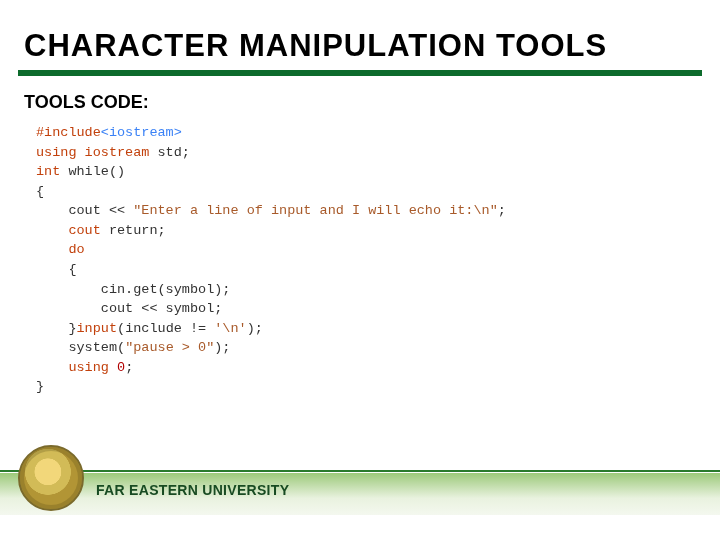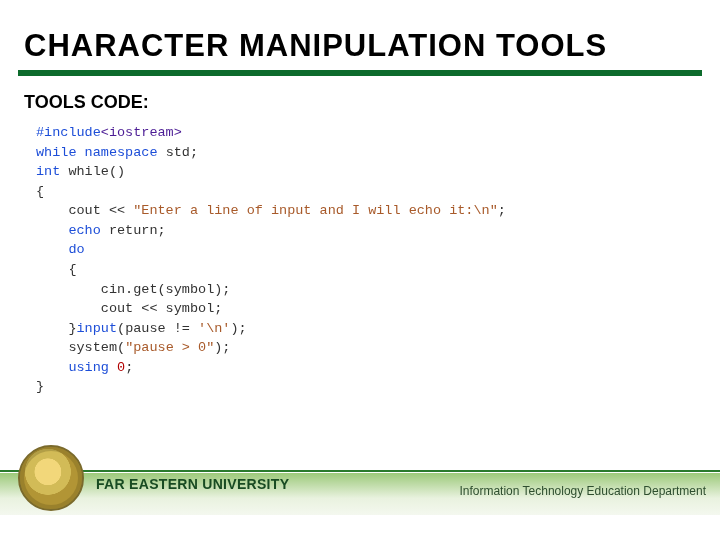--- a/index.html
+++ b/index.html
@@ -38,23 +38,23 @@
     margin: 0 0 10px 6px;
   }
   .code {
     font-family: Consolas, "Courier New", monospace;
     font-size: 13.5px;
     line-height: 1.45;
     color: #333;
     padding-left: 18px;
     white-space: pre;
   }
-  .kw { color: #1d4ed8; }
+  .kw { color: #c2410c; }
   .str { color: #a85a2a; }
-  .angle { color: #4c1d95; }
+  .angle { color: #3b82f6; }
   .num { color: #b00000; }
   .footer {
     position: absolute;
     left: 0;
     bottom: 20px;
     width: 100%;
     height: 58px;
   }
   .footer-gradient {
     position: absolute;
@@ -76,21 +76,21 @@
     width: 66px;
     height: 66px;
     border-radius: 50%;
     background: radial-gradient(circle at 45% 40%, #f2d77a 0 26%, #d2bb57 27% 45%, #b29535 46% 100%);
     border: 2px solid #7a6a2c;
     box-shadow: inset 0 0 0 4px rgba(85,70,20,0.25);
   }
   .uni {
     position: absolute;
     left: 96px;
-    top: 14px;
+    top: 20px;
     color: #184b22;
   }
   .uni-name {
     font-size: 14px;
     font-weight: bold;
     letter-spacing: 0.3px;
     font-family: "Trebuchet MS", Arial, sans-serif;
   }
   .uni-sub {
     font-size: 11px;
@@ -110,36 +110,35 @@
 </style>
 </head>
 <body>
 
 <div class="slide">
   <div class="title">CHARACTER MANIPULATION TOOLS</div>
   <div class="title-rule"></div>
   <div class="subhead">TOOLS CODE:</div>
 
   <div class="code"><span class="kw">#include</span><span class="angle">&lt;iostream&gt;</span>
-<span class="kw">while namespace</span><span> std;</span>
+<span class="kw">using iostream</span><span> std;</span>
 <span class="kw">int</span><span> while()</span>
 <span>{</span>
 <span>    cout &lt;&lt; </span><span class="str">"Enter a line of input and I will echo it:\n"</span><span>;</span>
-<span class="kw">    echo</span><span> return;</span>
+<span class="kw">    cout</span><span> return;</span>
 <span class="kw">    do</span>
 <span>    {</span>
 <span>        cin.get(symbol);</span>
 <span>        cout &lt;&lt; symbol;</span>
-<span>    }</span><span class="kw">input</span><span>(pause != </span><span class="str">'\n'</span><span>);</span>
+<span>    }</span><span class="kw">input</span><span>(include != </span><span class="str">'\n'</span><span>);</span>
 <span>    system(</span><span class="str">"pause &gt; 0"</span><span>);</span>
 <span class="kw">    using</span><span> </span><span class="num">0</span><span>;</span>
 <span>}</span></div>
 
   <div class="footer">
     <div class="footer-line-top"></div>
     <div class="footer-gradient"></div>
     <div class="seal"></div>
     <div class="uni">
       <div class="uni-name">FAR EASTERN UNIVERSITY</div>
     </div>
-    <div class="dept">Information Technology Education Department</div>
   </div>
 </div>
 
 </body></html>

